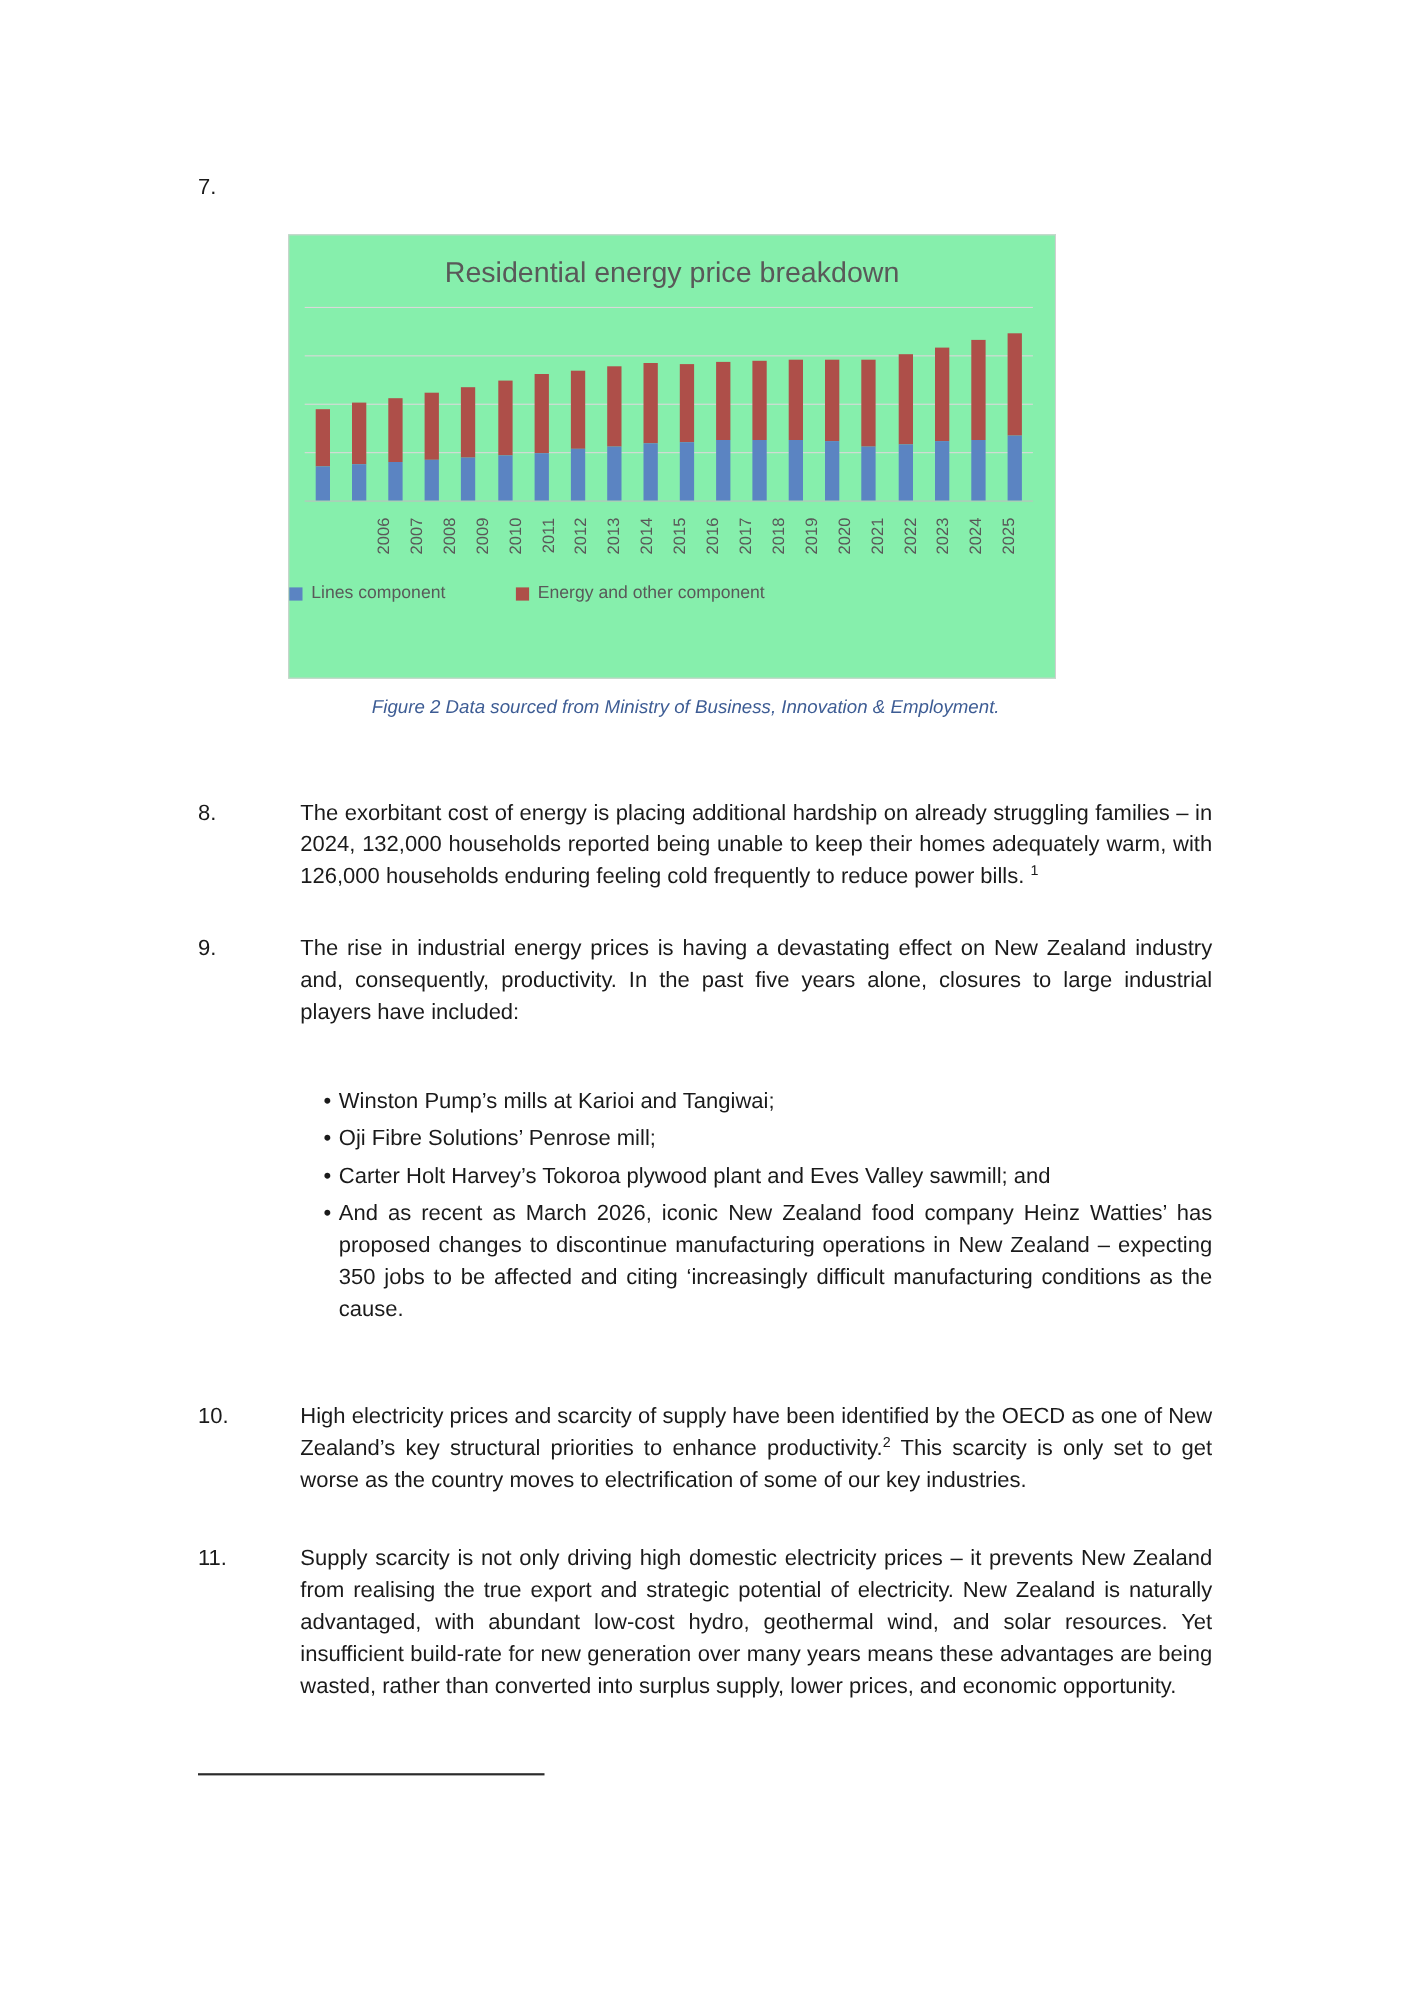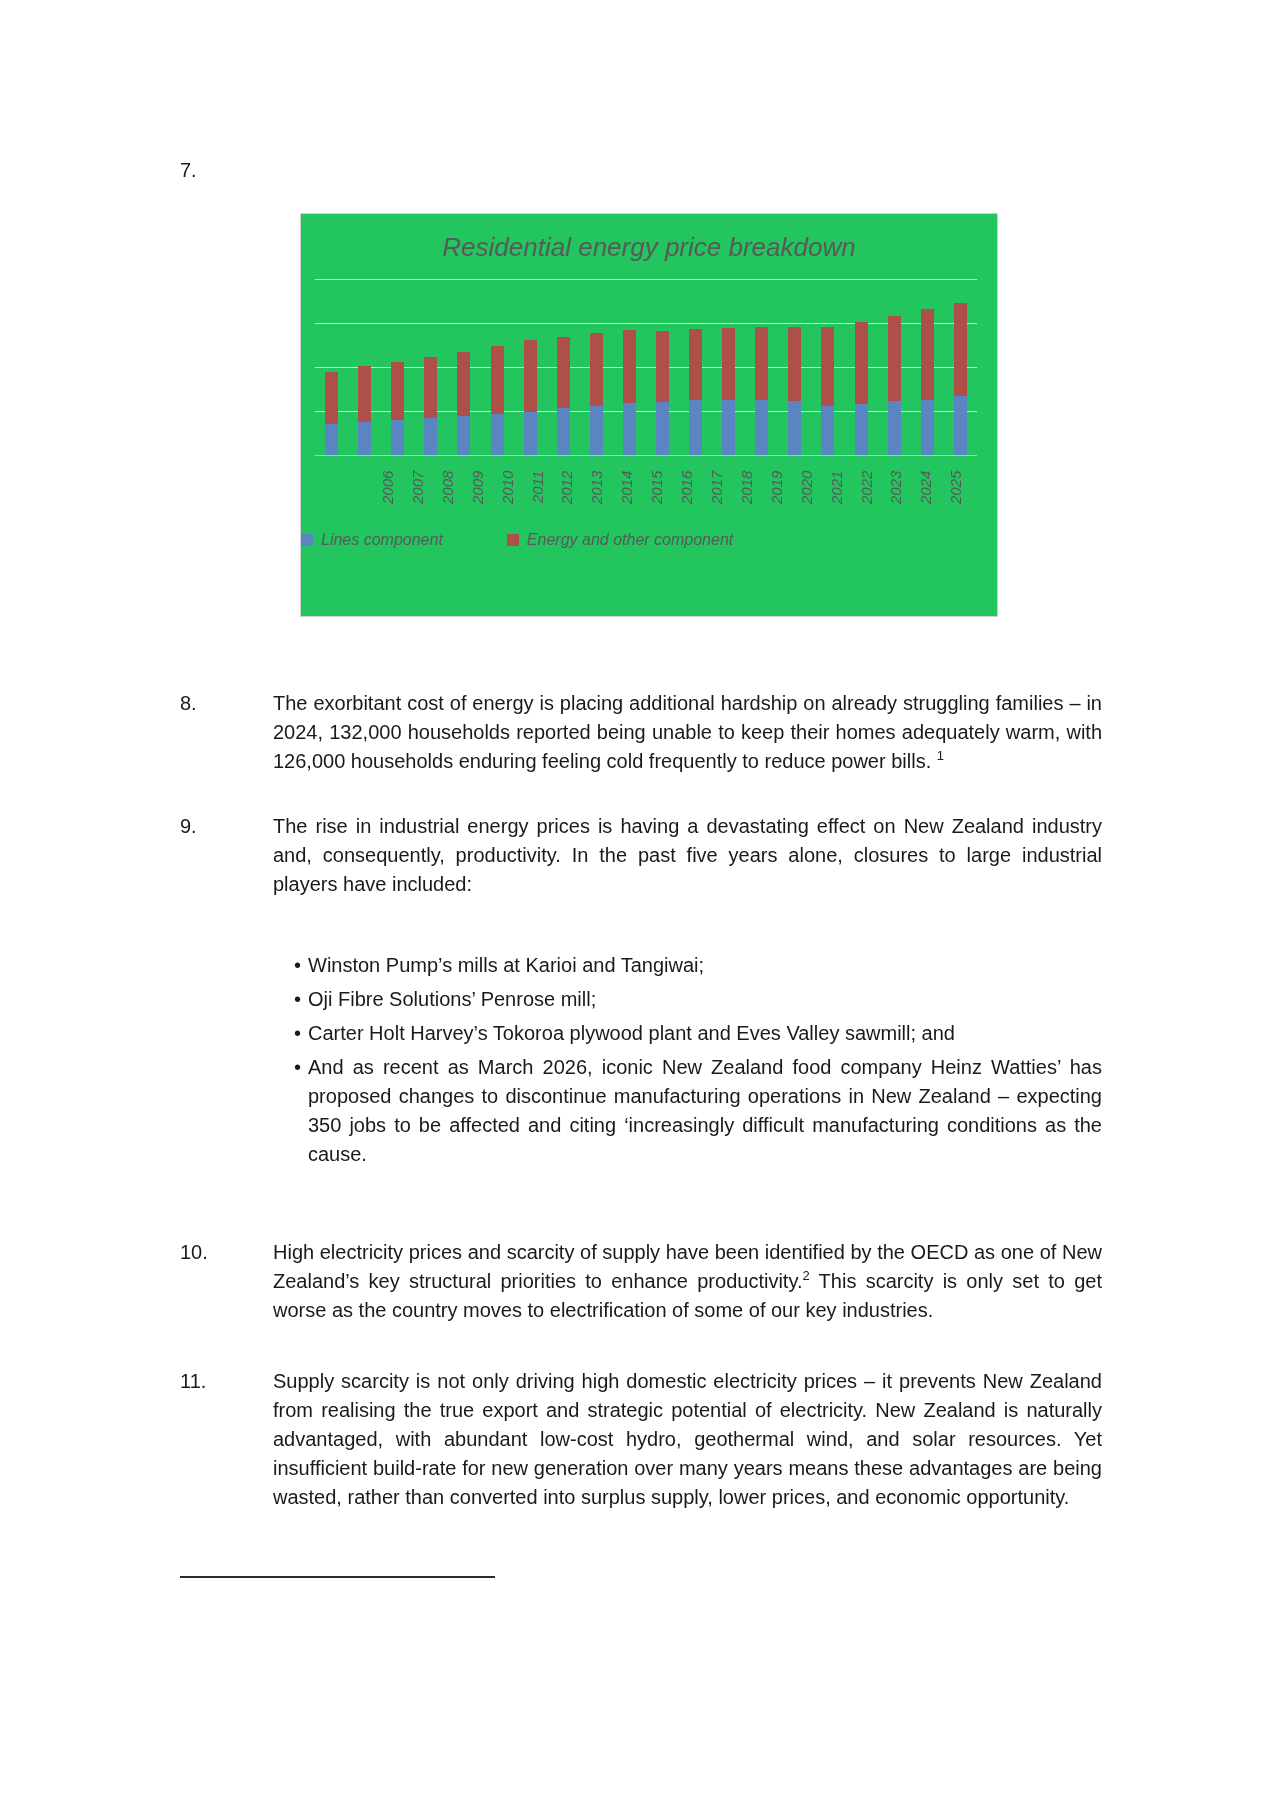--- a/index.html
+++ b/index.html
@@ -17,26 +17,25 @@
   .para .ptext{flex:1;font-size:20px;line-height:29px;text-align:justify;}
   #para7{margin-top:156px;}
   #para8{margin-top:72px;}
   #para9{margin-top:36px;}
   #para10{margin-top:64px;}
   #para11{margin-top:42px;}
   sup.fnref{font-size:13px;line-height:0;}
 
   
   .chart-box{
-    margin-top:28px;margin-left:120px;
+    margin-top:28px;margin-left:82px;
     width:698px;height:404px;
     border:1px solid #cfcfcf;
     box-sizing:border-box;
-    background:#22c55e;
-    font-style:italic;
+    background:#86efac;
   }
   .chart-title{
     margin-top:18px;
     text-align:center;
     font-size:26px;
     color:#595959;
   }
   .chart-body{display:flex;margin-top:16px;padding:0 20px 0 14px;}
   .yaxis{position:relative;width:64px;height:176px;flex:0 0 64px;}
   .yaxis .ylab{
@@ -215,20 +214,21 @@
           <span class="legend-marker" style="background: rgb(91, 132, 194);"></span>
           <span>Lines component</span>
         </div>
         <div class="legend-item">
           <span class="legend-marker" style="background: rgb(174, 79, 73);"></span>
           <span>Energy and other component</span>
         </div>
       </div>
     </div>
 
+    <div class="figure-caption" id="figure-caption" style="color: rgb(61, 92, 148);">Figure 2 Data sourced from Ministry of Business, Innovation &amp; Employment.</div>
 
     <div class="para" id="para8">
       <div class="num">8.</div>
       <div class="ptext"><span>The exorbitant cost of energy is placing additional hardship on already struggling families – in 2024, 132,000 households reported being unable to keep their homes adequately warm, with 126,000 households enduring feeling cold frequently to reduce power bills. </span><sup class="fnref">1</sup></div>
     </div>
 
     <div class="para" id="para9">
       <div class="num">9.</div>
       <div class="ptext">The rise in industrial energy prices is having a devastating effect on New Zealand industry and, consequently, productivity. In the past five years alone, closures to large industrial players have included:</div>
     </div>

